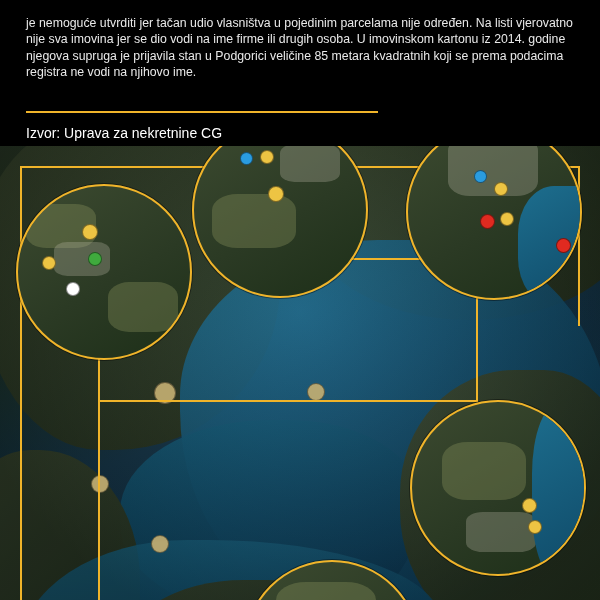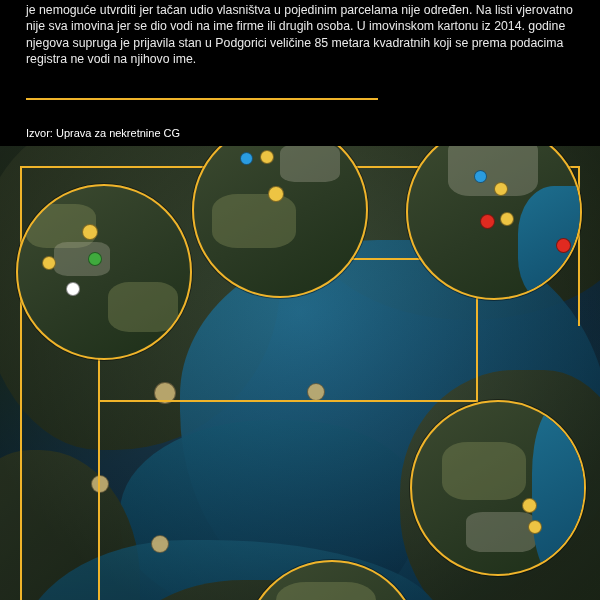--- a/index.html
+++ b/index.html
@@ -13,21 +13,21 @@
     position: relative;
     width: 600px;
     height: 600px;
     overflow: hidden;
     background: #000;
   }
 
   
   .text-block {
     position: absolute;
-    left: 0; top: 2px;
+    left: 0; top: 15px;
     width: 600px;
     height: 120px;
     background: #000;
     padding: 0 26px;
   }
   .paragraph {
     color: #e9e9e9;
     font-size: 12.3px;
     line-height: 16.3px;
     margin: 0;
@@ -123,21 +123,21 @@
   .source-bar {
     position: absolute;
     left: 0; top: 120px;
     width: 600px; height: 26px;
     background: #000;
     display: flex;
     align-items: center;
   }
   .source-bar .label {
     color: #ffffff;
-    font-size: 11px;
+    font-size: 14px;
     padding-left: 26px;
   }
 
   
   .frame-line {
     position: absolute;
     background: #f0b42a;
   }
   .fl-v-left   { left: 20px;  top: 166px; width: 2px;  height: 434px; }
   .fl-h-top    { left: 20px;  top: 166px; width: 560px; height: 2px; }

